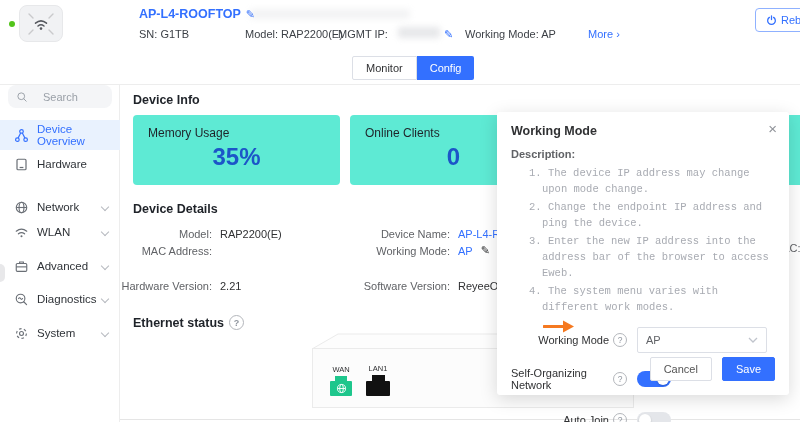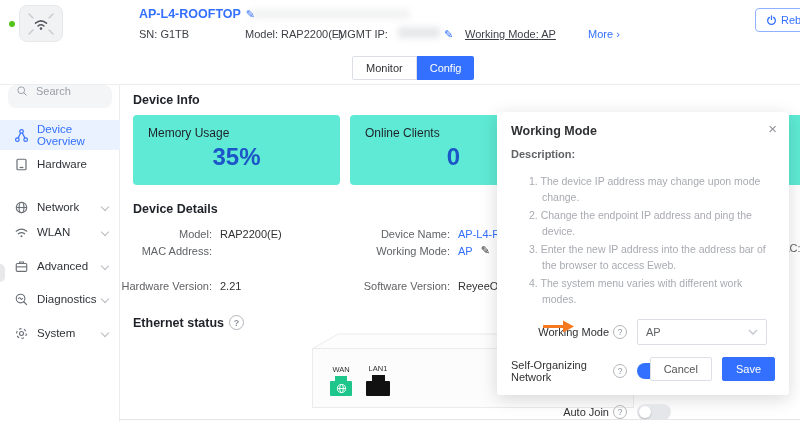--- a/index.html
+++ b/index.html
@@ -22,21 +22,21 @@
   
   #tabsbar{position:absolute;left:0;top:45px;width:800px;height:39px;border-bottom:1px solid #ededed;background:#fff;}
   #tabs{position:absolute;left:352px;top:11px;display:flex;}
   .tab{height:24px;display:flex;align-items:center;justify-content:center;font-size:11px;padding:0 13px;box-sizing:border-box;}
   .tab.inactive{background:#fff;border:1px solid #dcdfe6;color:#303133;border-radius:2px 0 0 2px;}
   .tab.active{background:#3370ff;color:#fff;border-radius:0 2px 2px 0;}
 
   
   #sidebar{position:absolute;left:0;top:85px;width:120px;height:337px;border-right:1px solid #ededed;background:#fff;box-sizing:border-box;}
   #searchbox{position:absolute;left:8px;top:0;width:104px;height:23px;background:#f4f5f7;border-radius:8px;
-     display:flex;gap:8px;padding:0 8px;box-sizing:border-box;color:#9aa0a8;}
+     display:flex;align-items:center;gap:15px;padding:0 8px;box-sizing:border-box;color:#9aa0a8;}
   #searchbox .ph{font-size:11px;color:#9aa0a8;}
   .side-item{position:absolute;left:0;width:120px;height:30px;display:flex;align-items:center;gap:8px;padding-left:14px;box-sizing:border-box;color:#2f3338;font-size:11.5px;}
   .side-item .sicon{display:flex;color:#6a6f76;}
   .side-item.sel{background:#e9f2fe;color:#3370ff;}
   .side-item.sel .sicon{color:#3370ff;}
   .chev{position:absolute;right:12px;top:12px;width:5px;height:5px;border:solid #b6b9bf;border-width:0 1px 1px 0;transform:rotate(45deg);}
   #collapse-notch{position:absolute;left:0;top:264px;width:5px;height:18px;background:#e8e8ea;border-radius:0 6px 6px 0;}
 
   
   #main{position:absolute;left:120px;top:85px;width:680px;height:337px;overflow:hidden;background:#fff;}
@@ -66,21 +66,21 @@
   .wan .port-tab,.wan .port-body{background:#1ec68c;}
   .lan .port-tab,.lan .port-body{background:#111;}
   #bottom-line{position:absolute;left:120px;top:419px;width:680px;height:1px;background:#e5e5e5;}
 
   
   #modal{position:absolute;left:497px;top:112px;width:292px;height:283px;background:#fff;border-radius:3px;
          box-shadow:0 4px 18px rgba(0,0,0,.15);z-index:10;box-sizing:border-box;padding:12px 14px;}
   #modal-title{font-size:12.5px;font-weight:bold;color:#303133;}
   #modal-close{position:absolute;right:12px;top:8px;font-size:15px;color:#909399;cursor:pointer;}
   #desc-label{margin-top:10px;font-weight:bold;color:#606266;font-size:11px;}
-  #desc-list{margin:13px 0 0 18px;}
+  #desc-list{margin:5px 0 0 18px;font-family:Liberation Mono, monospace;}
   .desc-item{font-size:10.5px;color:#a8abb2;line-height:16px;padding-left:13px;text-indent:-13px;margin-top:2px;}
   .form-row{display:flex;align-items:center;margin-top:9px;}
   .flabel{width:116px;display:flex;justify-content:flex-end;align-items:center;gap:4px;color:#303133;font-size:11px;flex:0 0 auto;}
   .fcontrol{margin-left:10px;display:flex;align-items:center;}
   #wm-select{width:130px;height:26px;border:1px solid #dcdfe6;border-radius:2px;display:flex;align-items:center;justify-content:space-between;
              padding:0 8px;box-sizing:border-box;color:#606266;background:#fff;}
   .toggle{width:34px;height:16px;border-radius:9px;position:relative;}
   .toggle .knob{position:absolute;top:2px;width:12px;height:12px;border-radius:50%;background:#fff;box-shadow:0 1px 2px rgba(0,0,0,.2);}
   .toggle.on{background:#3370ff;}
   .toggle.on .knob{right:2px;}
@@ -122,21 +122,21 @@
     </span>
     <span class="meta" style="left:245px;">
       <span>Model:</span> <span>RAP2200(E)</span>
     </span>
     <span class="meta" style="left:338px;">
       <span>MGMT IP:</span>
     </span>
     <span class="blurblob" style="left:398px;top:27px;width:42px;height:11px;"></span>
     <span class="blurblob" style="left:250px;top:9px;width:160px;height:10px;opacity:.18;"></span>
     <span class="meta pencil" style="left:444px;">✎</span>
-    <span class="meta" style="left:465px;text-decoration:underline;">
+    <span class="meta" style="left:465px;">
       <span>Working Mode:</span> <span>AP</span>
     </span>
     <span class="meta" style="left:562px;color:#3370ff;" id="more-link">
       <span>More</span> <span>›</span>
     </span>
     <div id="reboot-btn">
       <svg width="11" height="11" viewBox="0 0 12 12">
         <path d="M6 1 v4" stroke="#3370ff" stroke-width="1.4" stroke-linecap="round" fill="none"></path>
         <path d="M3.7 2.6 a4.2 4.2 0 1 0 4.6 0" stroke="#3370ff" stroke-width="1.4" stroke-linecap="round" fill="none"></path>
       </svg>

